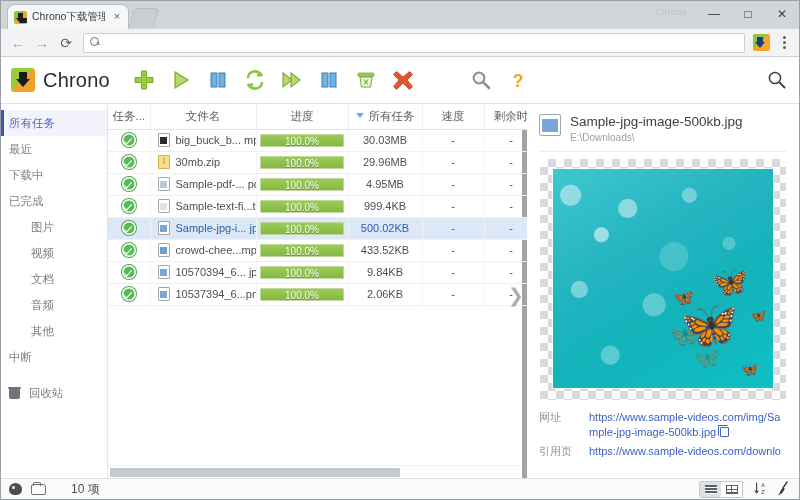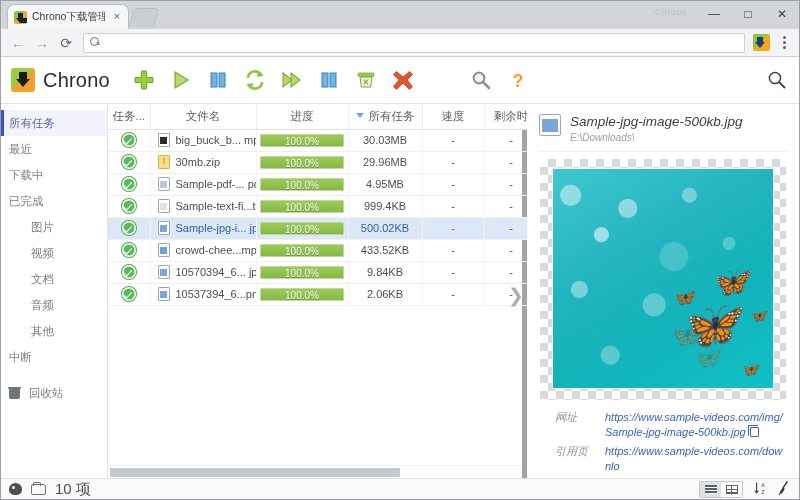--- a/index.html
+++ b/index.html
@@ -159,21 +159,21 @@
         background:#fff; border-top:1px solid #eef0f2; }
   .hsplit i { position:absolute; left:2px; top:2px; width:70%; height:9px;
         background:#c6cacd; border-radius:1px; display:block; }
 
   .collapser { position:absolute; right:-1px; top:172px; width:14px;
         height:38px; display:flex; align-items:center; justify-content:center;
         color:#a9aeb3; font-size:19px; font-weight:300; z-index:3; }
 
   
   .detail { width:272px; flex:0 0 272px; background:#fff; padding:10px 12px 0;
-        position:relative;font-style:italic; }
+        position:relative; }
   .dt-head { display:flex; gap:9px; align-items:flex-start; }
   .dt-ico { width:22px; height:22px; flex:0 0 22px; border:1px solid #9fa6ad;
         border-radius:2px; background:#fff; position:relative; }
   .dt-ico::after { content:""; position:absolute; left:2px; top:4px; right:2px;
         bottom:3px; background:#7aa7d8; }
   .dt-title { font-size:13.5px; color:#3a3f45; }
   .dt-path { font-size:10px; color:#9aa0a6; margin-top:3px; }
   .dt-sep { height:1px; background:#eceef0; margin:8px 0 0; }
 
   .preview { width:246px; height:241px; margin:7px auto 0; position:relative;
@@ -199,21 +199,21 @@
   .bfly.f1 { right:24px; top:98px; font-size:30px; }
   .bfly.f2 { right:78px; top:120px; font-size:17px; }
   .bfly.f3 { right:34px; top:132px; font-size:47px; }
   .bfly.f4 { right:6px;  top:140px; font-size:13px; }
   .bfly.f5 { right:14px; top:193px; font-size:14px; }
   .bfly.g1 { right:72px; top:152px; font-size:26px; color:rgba(255,255,255,.35); }
   .bfly.g2 { right:52px; top:178px; font-size:22px; color:rgba(255,255,255,.30); }
 
   .dt-rows { margin-top:10px; }
   .dt-row { display:flex; gap:14px; font-size:11px; margin-bottom:4px;
-        align-items:flex-start;margin-left:16px; }
+        align-items:flex-start; }
   .dt-lab { width:36px; flex:0 0 36px; color:#8d9298; }
   .dt-val { color:#3b62c9; line-height:15px; word-break:break-all; }
   .copy-ico { display:inline-block; width:9px; height:10px; margin-left:4px;
         border:1.2px solid #3b62c9; border-radius:1px; position:relative;
         vertical-align:-1px; }
   .copy-ico::after { content:""; position:absolute; left:-3px; top:-3px;
         width:9px; height:10px; border:1.2px solid #3b62c9; border-radius:1px;
         border-right:none; border-bottom:none; }
 
   
@@ -222,21 +222,21 @@
         align-items:center; padding:0 8px; gap:9px; }
   .st-pal { width:13px; height:12px; border-radius:50% 50% 44% 44%;
         background:#4b4f54; position:relative; }
   .st-pal::after { content:""; position:absolute; left:3px; top:3px;
         width:3px; height:3px; border-radius:50%; background:#fafafa; }
   .st-fold { width:15px; height:11px; border:1.3px solid #6f747a;
         border-radius:2px 3px 2px 2px; position:relative; }
   .st-fold::before { content:""; position:absolute; left:1px; top:-3px;
         width:6px; height:3px; border:1.3px solid #6f747a; border-bottom:none;
         border-radius:2px 2px 0 0; }
-  .st-count { font-size:15px; color:#4a4f55; }
+  .st-count { font-size:12px; color:#4a4f55;margin-left:16px; }
   .st-right { margin-left:auto; display:flex; align-items:center; gap:10px; }
   .viewtgl { display:flex; border:1px solid #c6cacd; border-radius:2px;
         overflow:hidden; }
   .viewtgl > div { width:21px; height:15px; display:flex; align-items:center;
         justify-content:center; background:#fff; }
   .viewtgl > div.on { background:#dfe2e5; }
   .vt-lines { width:12px; height:9px; background:
         repeating-linear-gradient(#5b6066 0 1.6px, #fff 1.6px 3.2px); }
   .vt-grid { width:12px; height:9px; border:1px solid #5b6066; position:relative; }
   .vt-grid::before { content:""; position:absolute; left:0; right:0; top:3px;

